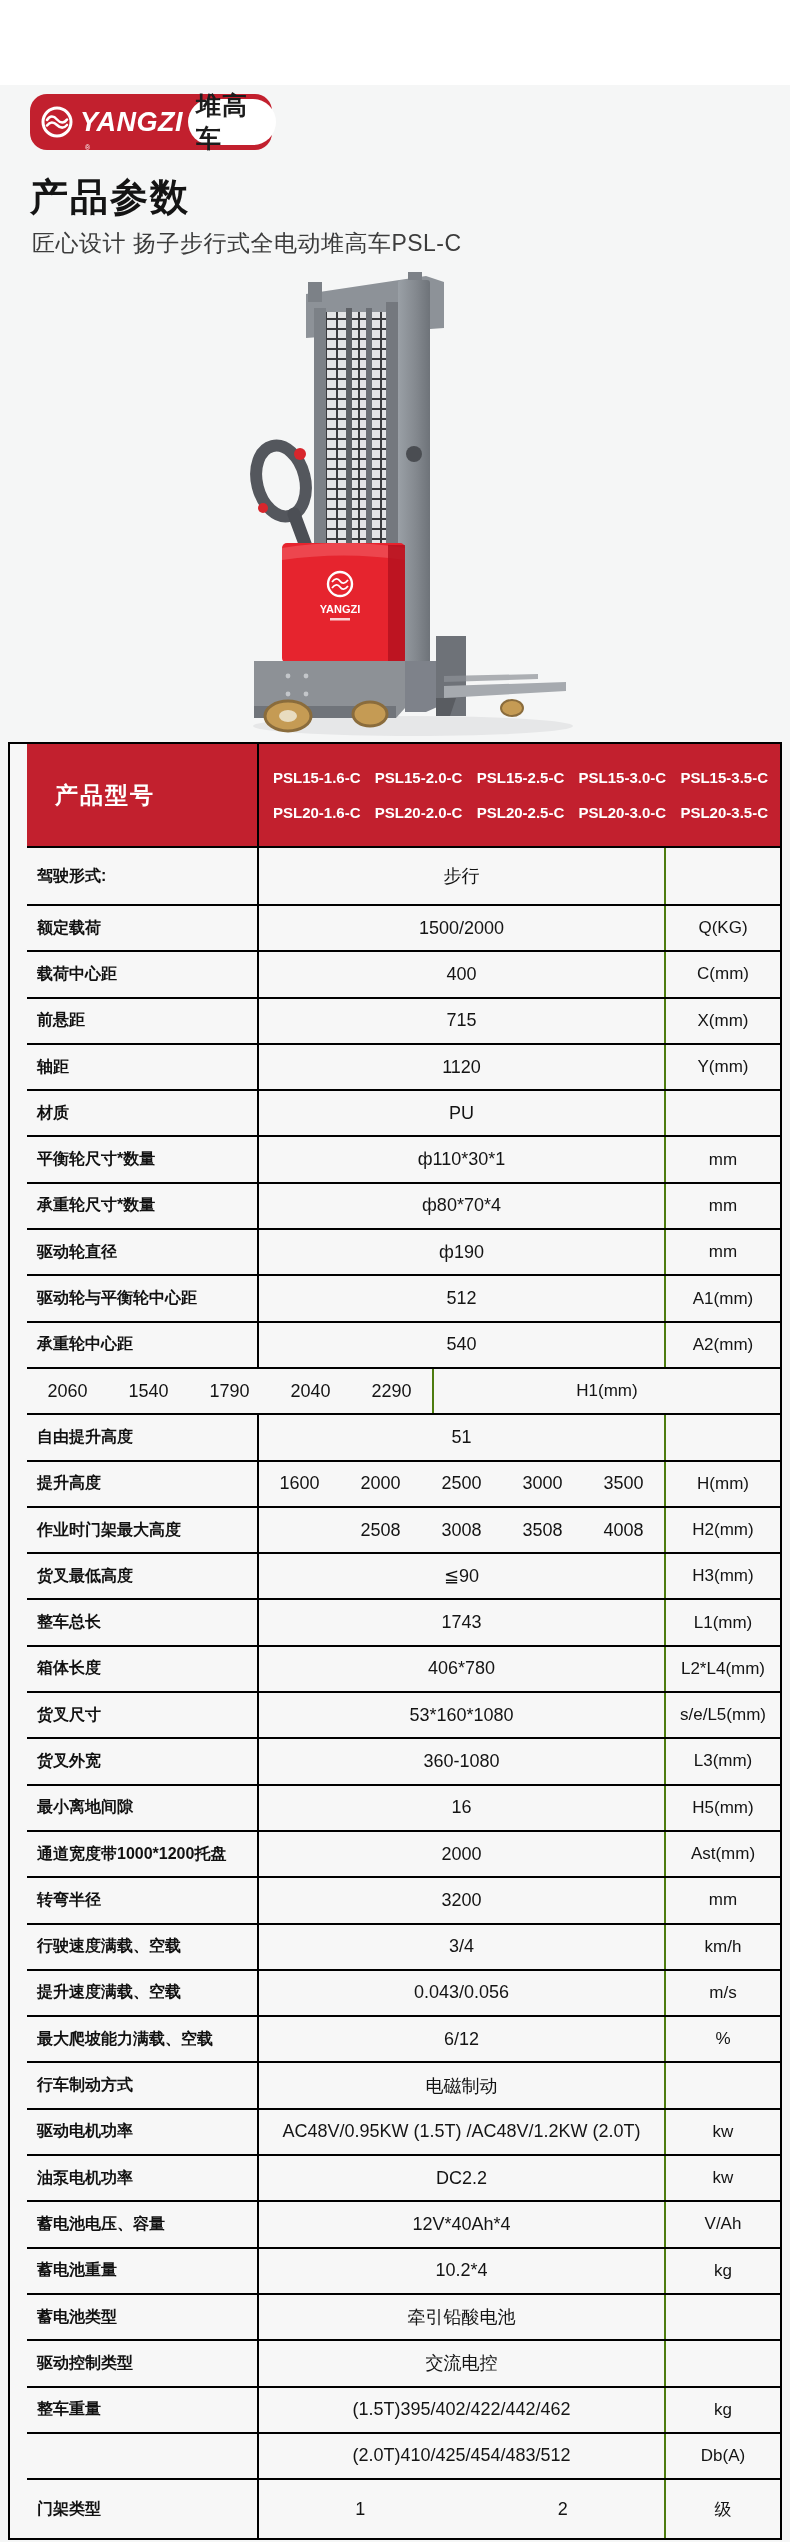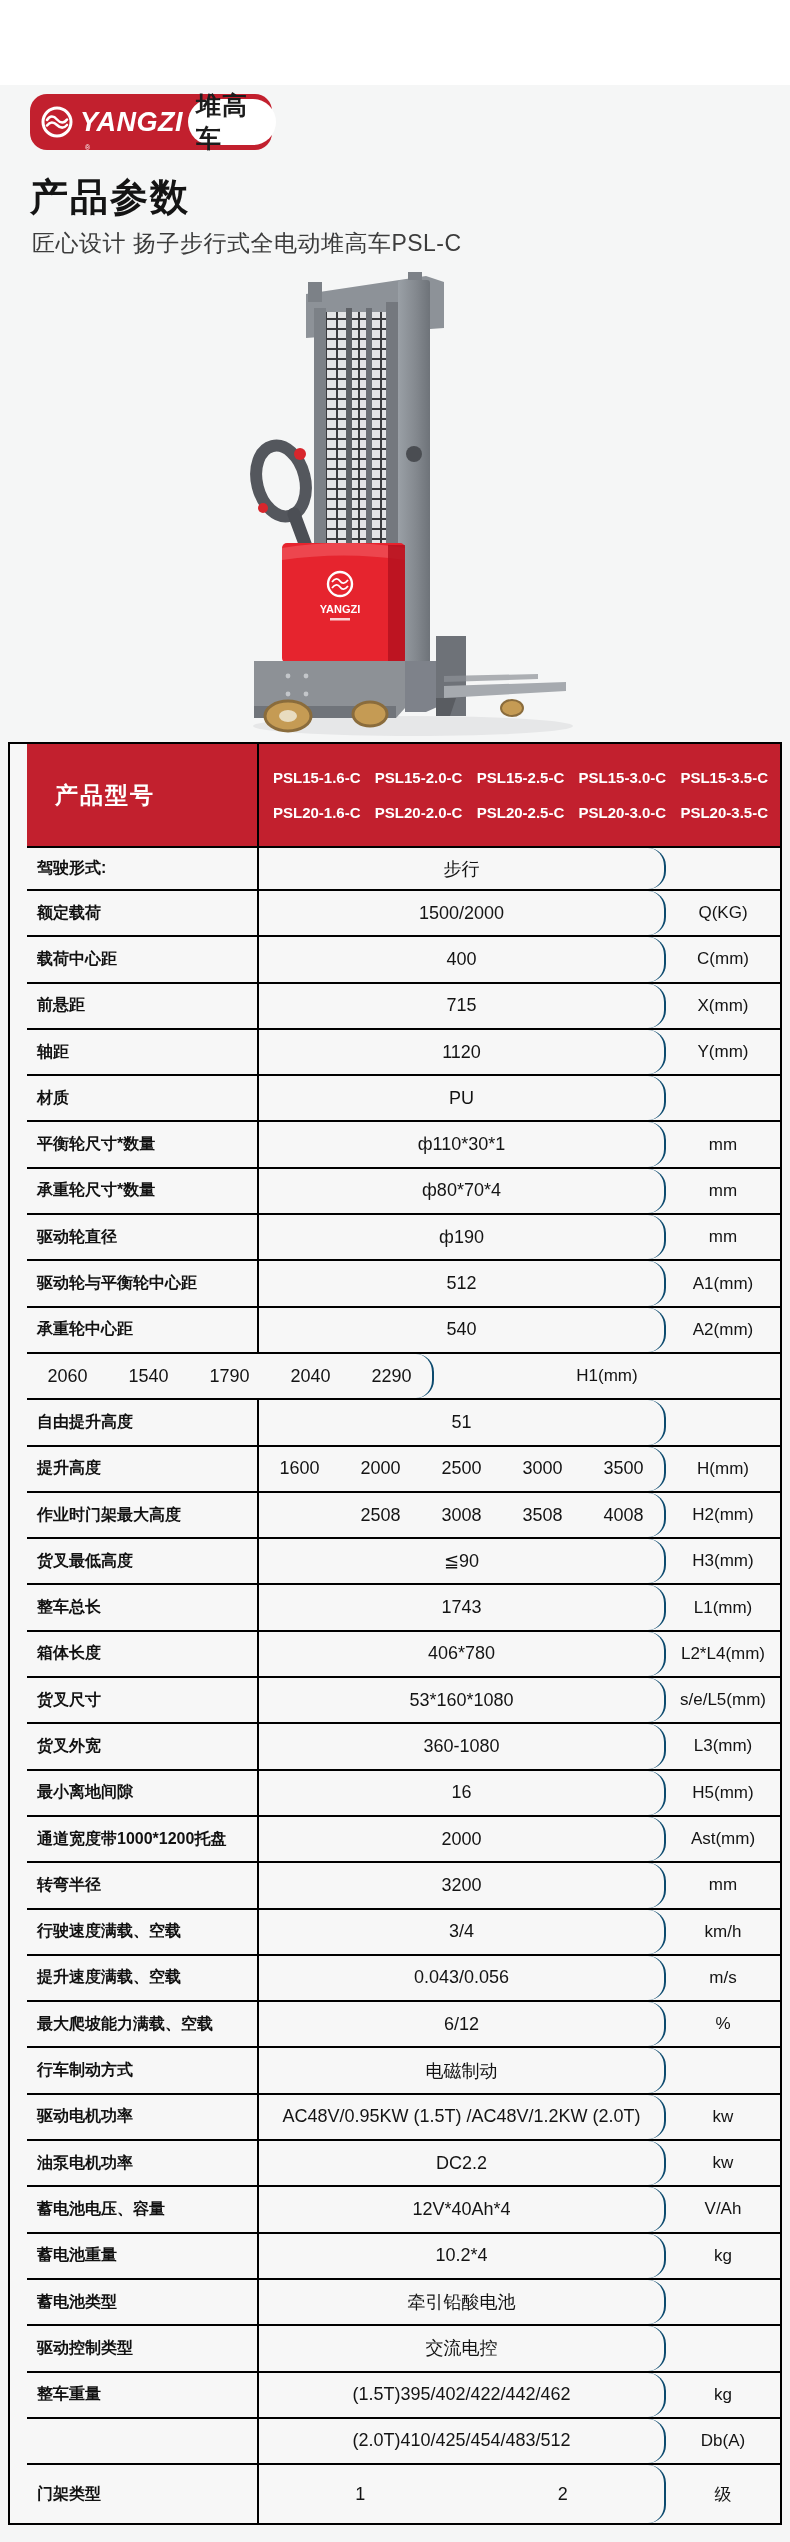--- a/index.html
+++ b/index.html
@@ -35,26 +35,26 @@
   .thead { display:flex; height:104px; background:#c2202e; border-bottom:2px solid #000; }
   .th-col1 { width:232px; border-right:2px solid #000; color:#ffffff; font-size:23px;
              font-weight:700; display:flex; align-items:center; padding-left:28px;
              letter-spacing:2px; }
   .th-models { flex:1; display:flex; flex-direction:column; justify-content:space-evenly;
                padding:6px 12px 6px 14px; }
   .models-row { display:flex; justify-content:space-between; }
   .model-cell { color:#ffffff; font-size:15px; font-weight:600; letter-spacing:0; white-space:nowrap; }
 
   .trow { display:flex; height:46.3px; border-bottom:2px solid #000; background:#f7f7f7; }
-  .trow:first-child { height:43px; }
+  .trow:first-child { height:58px; }
   .trow:last-child { border-bottom:none; height:58px; }
   .c-label { width:232px; border-right:2px solid #000; display:flex; align-items:center;
              padding-left:10px; font-size:16px; font-weight:700; color:#111; letter-spacing:0; }
-  .c-value { width:407px; border-right:2px solid #0c4a6e; display:flex; align-items:center;
-             justify-content:center; font-size:18px; color:#141414; text-align:center;border-radius:18px; }
+  .c-value { width:407px; border-right:2px solid #4d7c0f; display:flex; align-items:center;
+             justify-content:center; font-size:18px; color:#141414; text-align:center; }
   .c-value .vcol { flex:1 1 0; text-align:center; }
   .c-value .vhalf { flex:1 1 0; text-align:center; }
   .c-unit { flex:1; display:flex; align-items:center; justify-content:center;
             font-size:17px; color:#141414; }
 </style>
 </head>
 <body>
 
 <div class="page">
   <div class="top-strip"></div>

